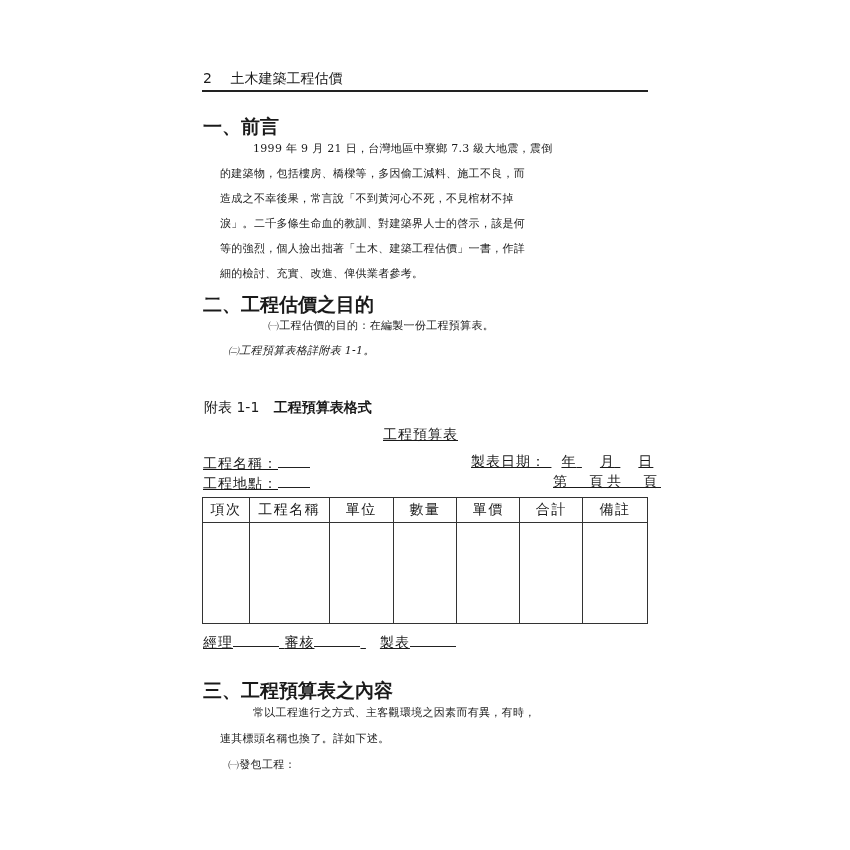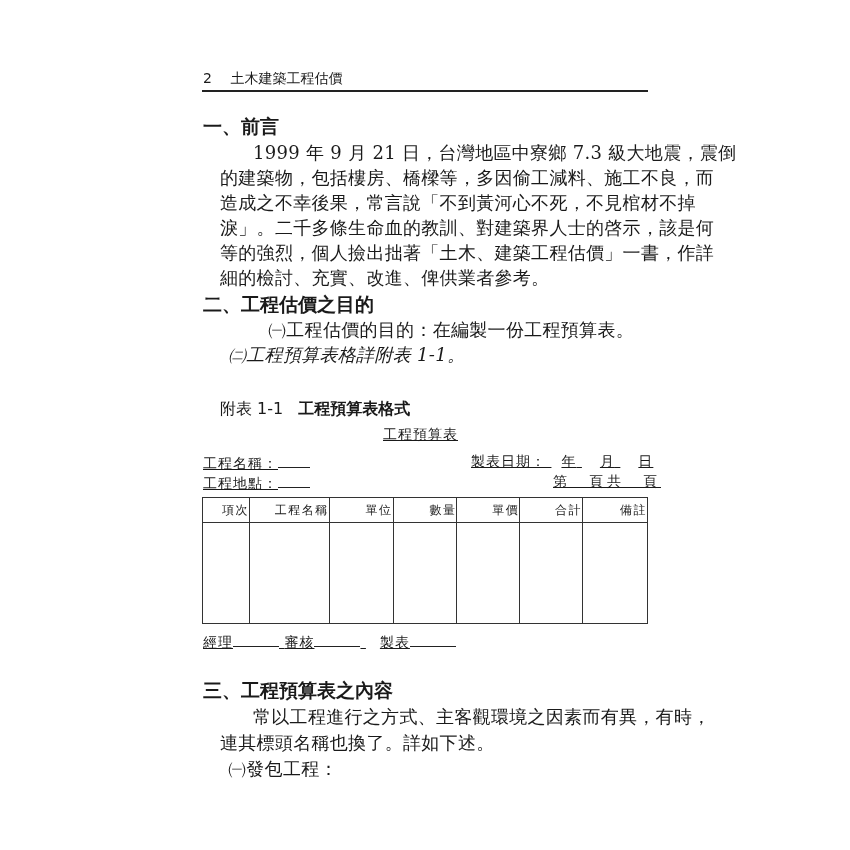--- a/index.html
+++ b/index.html
@@ -3,27 +3,27 @@
 <meta charset="utf-8">
 <style>
   html, body { margin:0; padding:0; background:#ffffff; }
   body { width:850px; height:850px; position:relative; overflow:hidden;
          font-family:"DejaVu Serif", "Liberation Serif", serif; color:#1a1a1a; }
   .abs { position:absolute; white-space:nowrap; }
   .run-head { left:203px; top:70px; font-family:"DejaVu Sans","Liberation Sans",sans-serif; font-size:14px; }
   .run-head .pg { margin-right:14px; }
   .rule { left:202px; top:90px; width:446px; height:2px; background:#222; }
   .h { font-family:"DejaVu Sans","Liberation Sans",sans-serif; font-weight:bold; font-size:19px; }
-  .p { font-size:18px; letter-spacing:0.3px; }
+  .p { font-size:11px; letter-spacing:0.3px; }
   .form { font-family:"DejaVu Serif","Liberation Serif",serif; font-size:14px; letter-spacing:1px;text-decoration:underline; }
   .uline { display:inline-block; border-bottom:1px solid #222; height:14px; vertical-align:baseline; }
   table.budget { position:absolute; left:202px; top:497px; border-collapse:collapse; width:446px; }
   table.budget th, table.budget td { border:1.2px solid #333; padding:0; }
-  table.budget th { height:24px; font-weight:normal; font-size:12px; letter-spacing:1.5px;
-                    font-family:"DejaVu Serif","Liberation Serif",serif; text-align:right; }
+  table.budget th { height:24px; font-weight:normal; font-size:14px; letter-spacing:1.5px;
+                    font-family:"DejaVu Serif","Liberation Serif",serif; text-align:center; }
   table.budget td { height:100px; }
 </style>
 </head>
 <body>
 
 <div class="abs run-head">
   <span class="pg">2</span>
   <span>土木建築工程估價</span>
 </div>
 <div class="abs rule"></div>
@@ -33,21 +33,21 @@
 <div class="abs p" style="left:220px;top:166px;">的建築物，包括樓房、橋樑等，多因偷工減料、施工不良，而</div>
 <div class="abs p" style="left:220px;top:191px;">造成之不幸後果，常言說「不到黃河心不死，不見棺材不掉</div>
 <div class="abs p" style="left:220px;top:216px;">淚」。二千多條生命血的教訓、對建築界人士的啓示，該是何</div>
 <div class="abs p" style="left:220px;top:241px;">等的強烈，個人撿出拙著「土木、建築工程估價」一書，作詳</div>
 <div class="abs p" style="left:220px;top:266px;">細的檢討、充實、改進、俾供業者參考。</div>
 
 <div class="abs h" style="left:203px;top:292px;">二、工程估價之目的</div>
 <div class="abs p" style="left:228px;top:318px;margin-left:40px;">㈠工程估價的目的：在編製一份工程預算表。</div>
 <div class="abs p" style="left:228px;top:343px;font-style:italic;">㈡工程預算表格詳附表 1-1。</div>
 
-<div class="abs" style="left:220px;top:399px;font-family:'DejaVu Sans','Liberation Sans',sans-serif;font-size:16px;">
+<div class="abs" style="left:204px;top:399px;font-family:'DejaVu Sans','Liberation Sans',sans-serif;font-size:14px;">
   <span>附表 1-1</span>
   <span style="margin-left:10px;font-weight:bold;">工程預算表格式</span>
 </div>
 <div class="abs form" style="left:383px;top:426px;">工程預算表</div>
 
 <div class="abs form" style="left:203px;top:453px;">
   <span>工程名稱：</span><span class="uline" style="width:32px;"></span>
 </div>
 <div class="abs form" style="left:203px;top:473px;">
   <span>工程地點：</span><span class="uline" style="width:32px;"></span>

